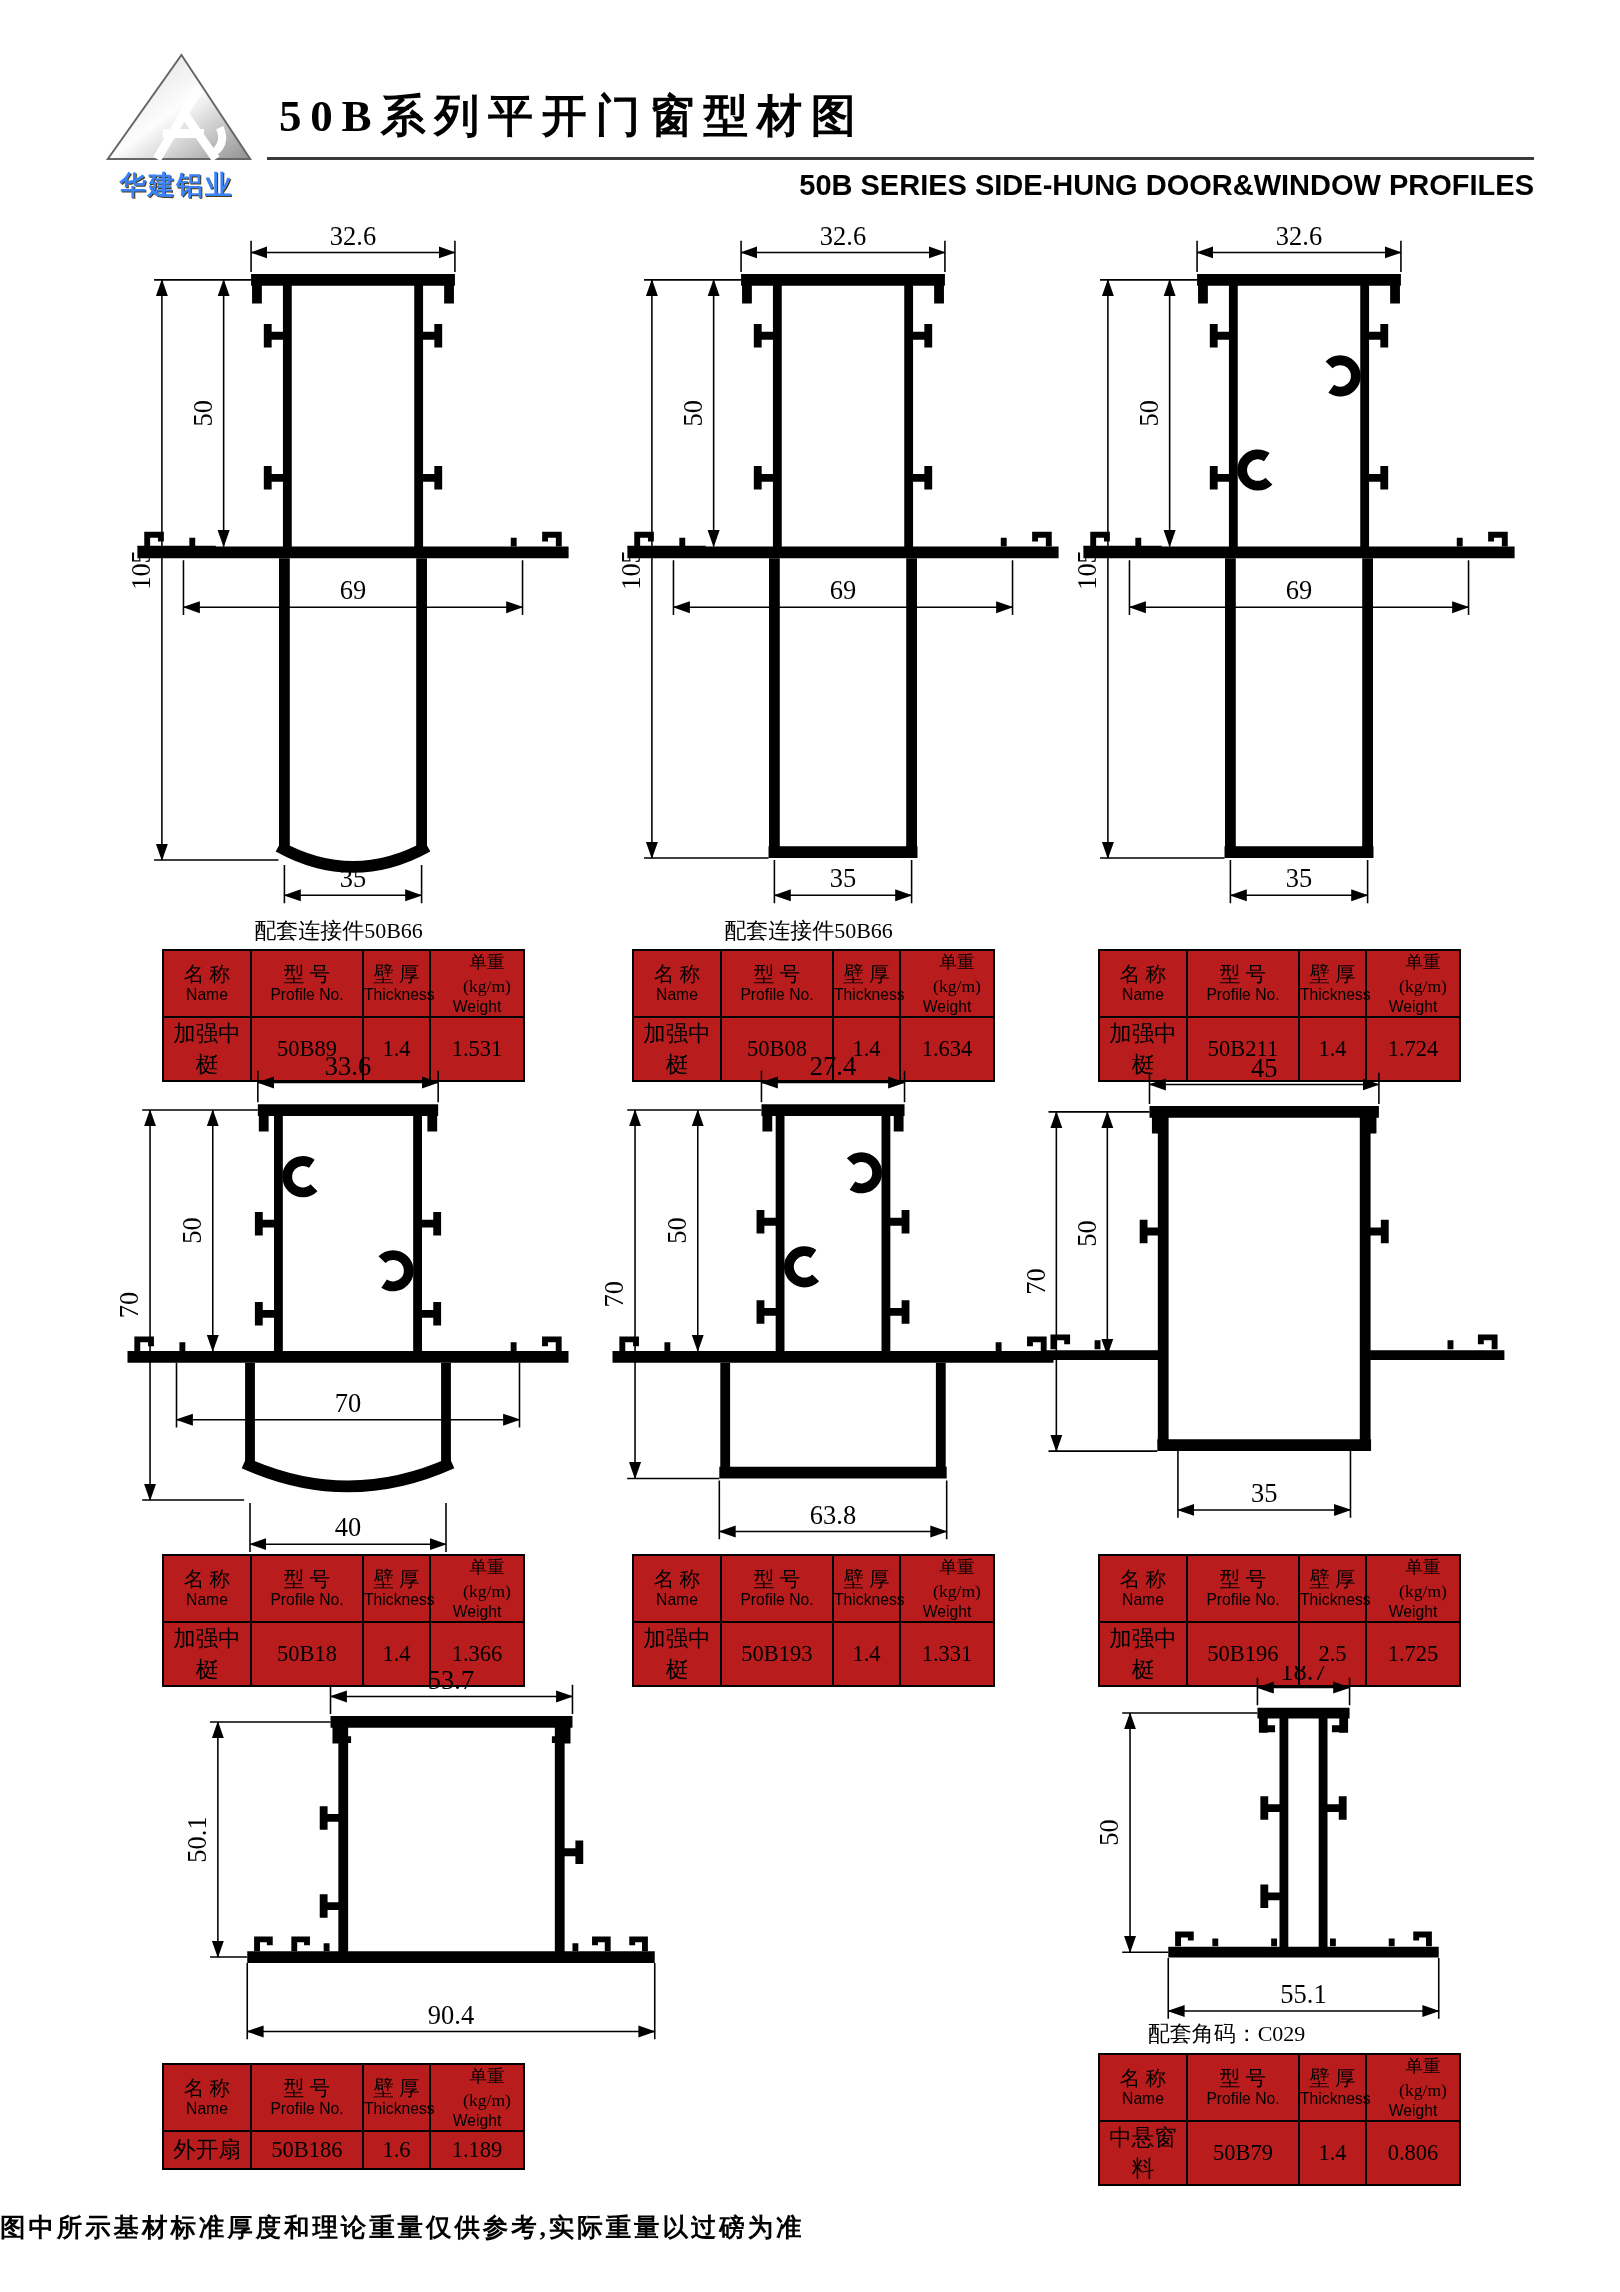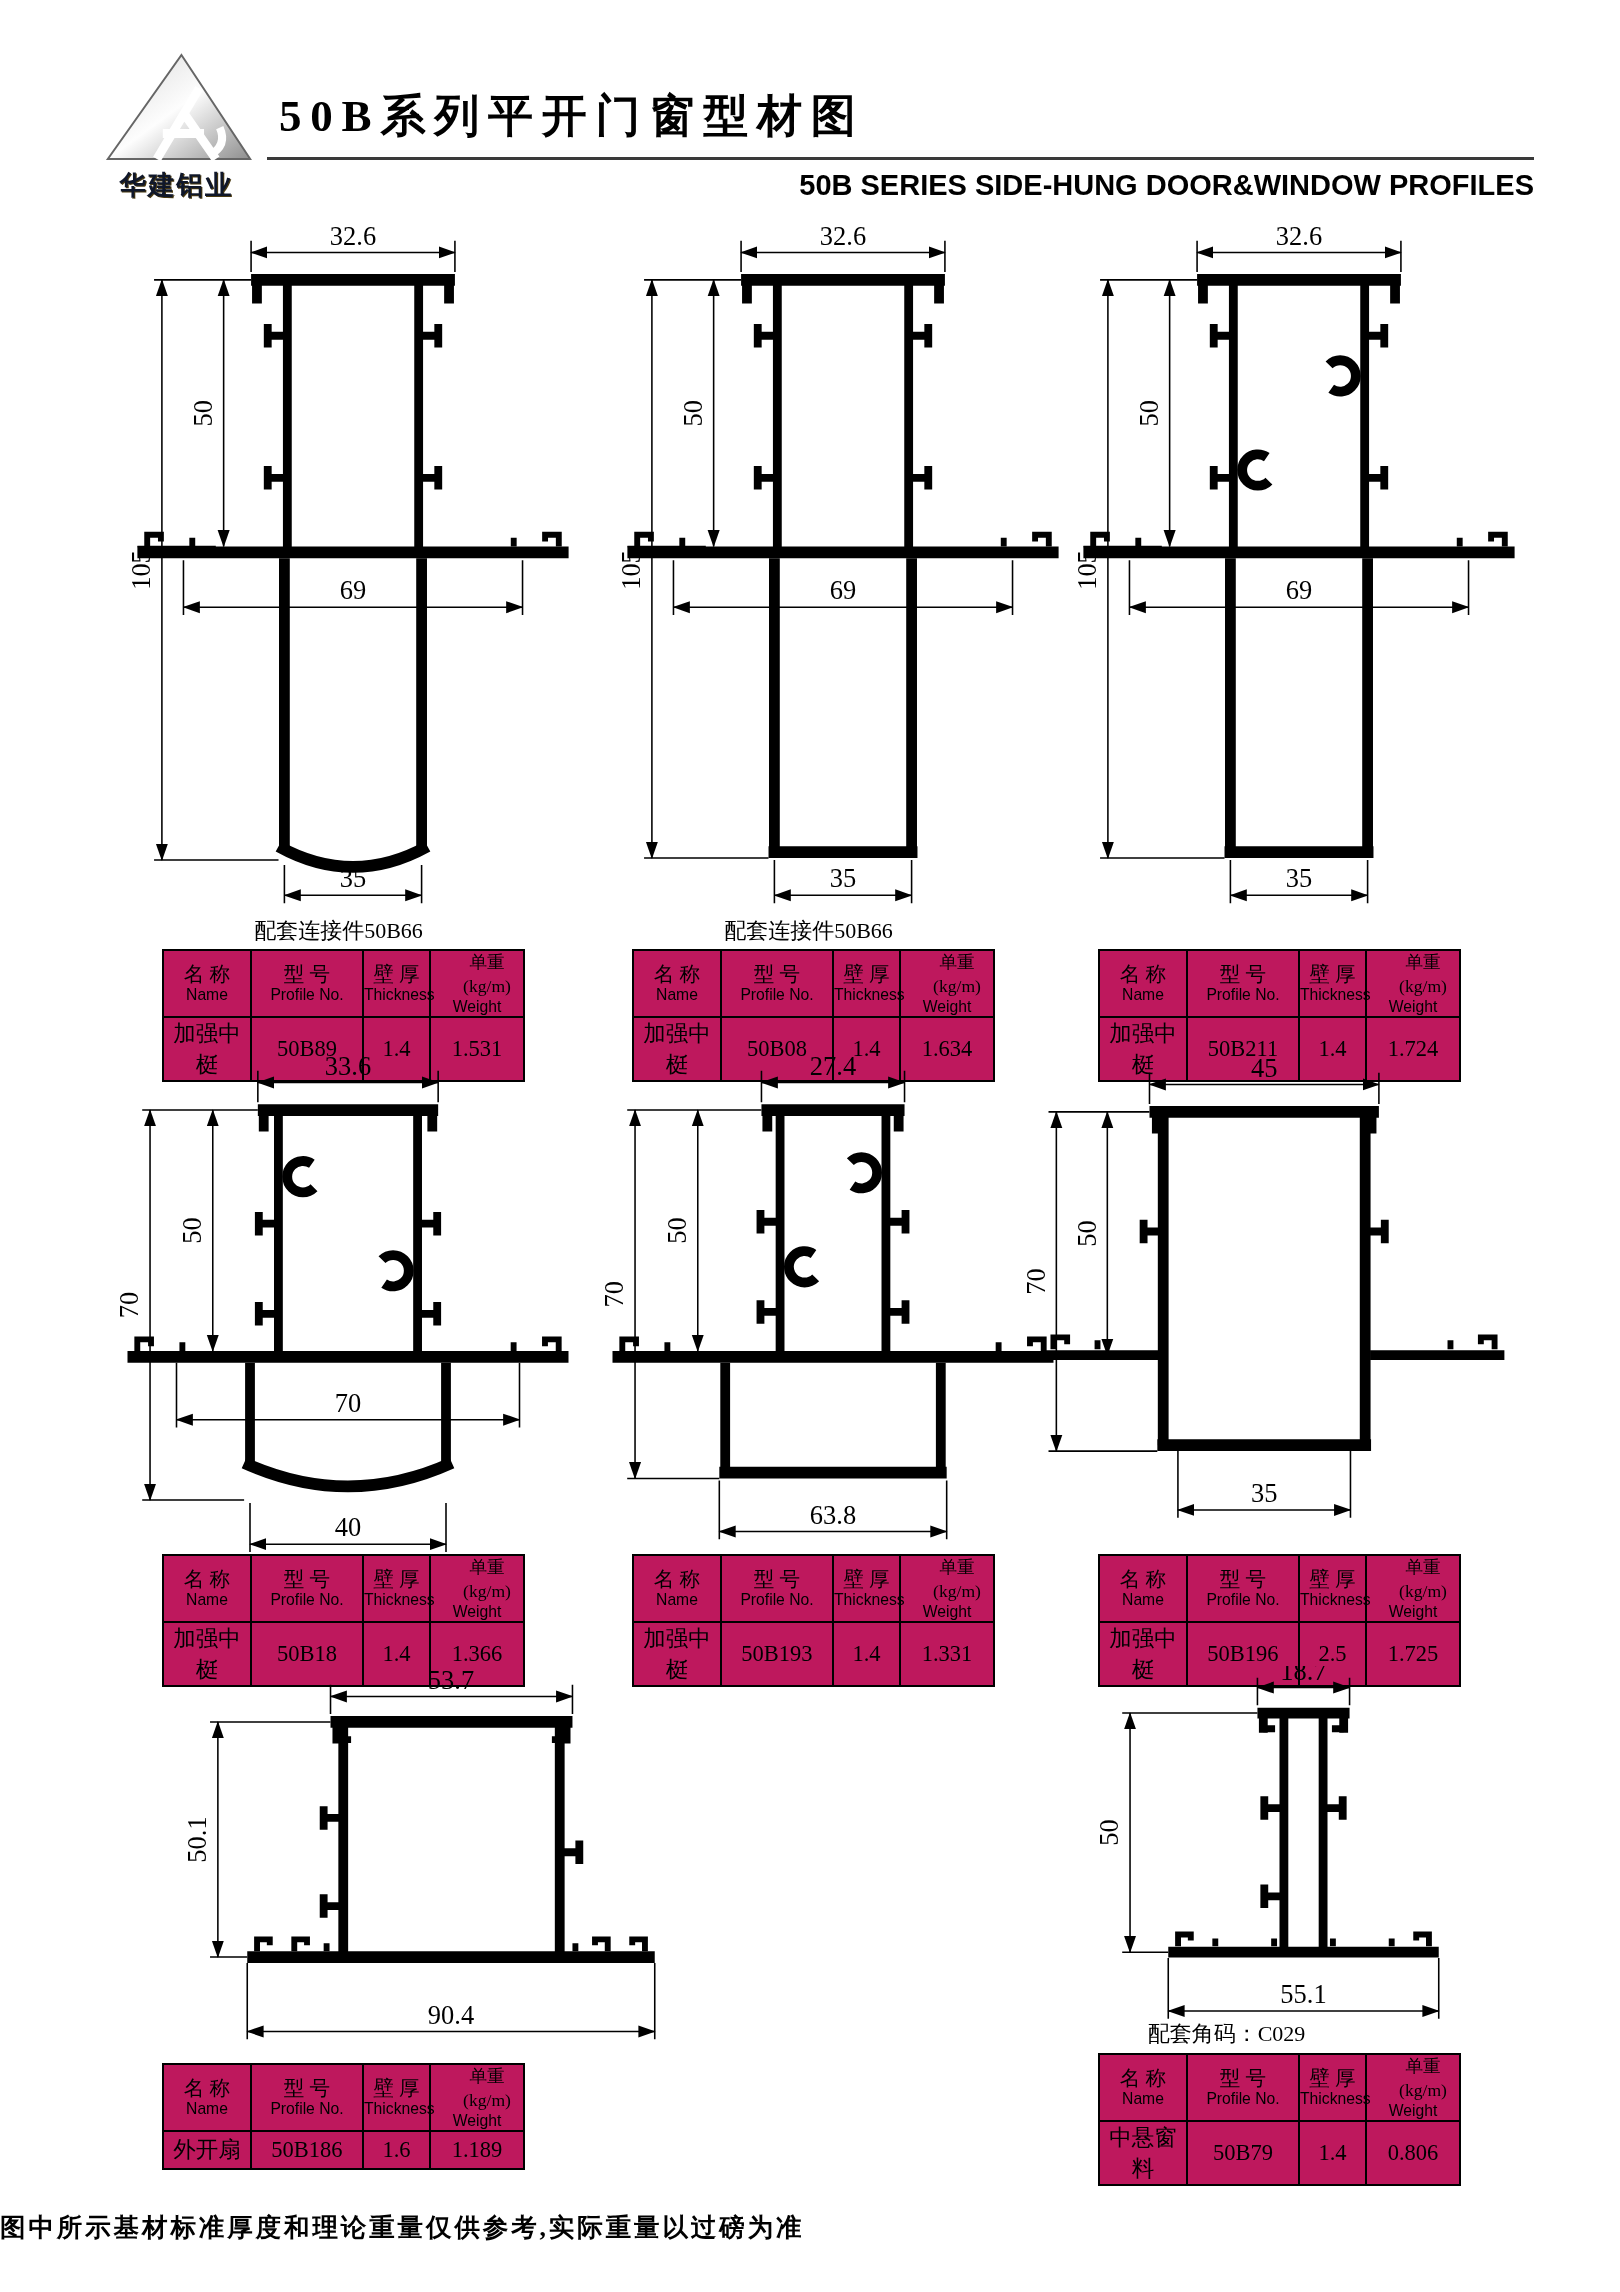--- a/index.html
+++ b/index.html
@@ -3,32 +3,32 @@
 <meta charset="utf-8">
 <style>
   html,body{margin:0;padding:0;background:#e8e8e8;}
   .page{position:relative;width:1620px;height:2293px;background:#fff;margin:0 auto;
         font-family:"Liberation Serif",serif;color:#000;overflow:hidden;}
   .abs{position:absolute;}
   
   .title{font-size:45px;font-weight:bold;letter-spacing:8.8px;font-family:"Liberation Serif",serif;}
   .rule{background:#3a3a3a;height:2.9px;}
   .subtitle{font-size:29px;font-weight:bold;text-align:right;font-family:"Liberation Sans",sans-serif;letter-spacing:0px;}
-  .logo-text{font-size:26.5px;font-weight:bold;color:#0f172a;text-align:center;letter-spacing:2px;
+  .logo-text{font-size:26.5px;font-weight:bold;color:#3b82f6;text-align:center;letter-spacing:2px;
              text-shadow:1px 1px 0 #4a3a10;font-family:Liberation Mono, monospace;}
   
   svg{display:block;}
   .o{fill:none;stroke:#000;stroke-linecap:butt;}
   .dl{fill:none;stroke:#000;stroke-width:1.6;}
   .dt{font-family:"Liberation Serif",serif;font-size:27px;fill:#000;text-anchor:middle;}
   .boss{fill:none;stroke:#000;stroke-width:10;stroke-dasharray:72 29;}
   
   .cap{width:353px;text-align:center;font-size:22px;font-family:"Liberation Serif",serif;}
   
-  table.spec{border-collapse:collapse;width:353px;table-layout:fixed;background:#be185d;}
+  table.spec{border-collapse:collapse;width:353px;table-layout:fixed;background:#b91c1c;}
   table.spec th,table.spec td{border:2px solid #000;text-align:center;vertical-align:middle;padding:0;}
   table.spec th{height:49px;font-weight:normal;}
   table.spec td{height:36px;font-size:22.5px;font-family:"Liberation Serif",serif;}
   .cn{font-size:20.6px;line-height:23.5px;font-family:"Liberation Serif",serif;}
   .cn.sm{font-size:17.6px;margin-left:20px;}
   .en{font-size:15.7px;line-height:17.6px;font-family:"Liberation Sans",sans-serif;}
   .w1{width:86px;}.w2{width:110px;}.w3{width:65px;}.w4{width:92px;}
   td.nm{font-size:20.6px;margin-left:13px;}
   .footer{width:1620px;text-align:left;font-size:25.5px;font-weight:bold;letter-spacing:2.9px;
           font-family:"Liberation Serif",serif;}

